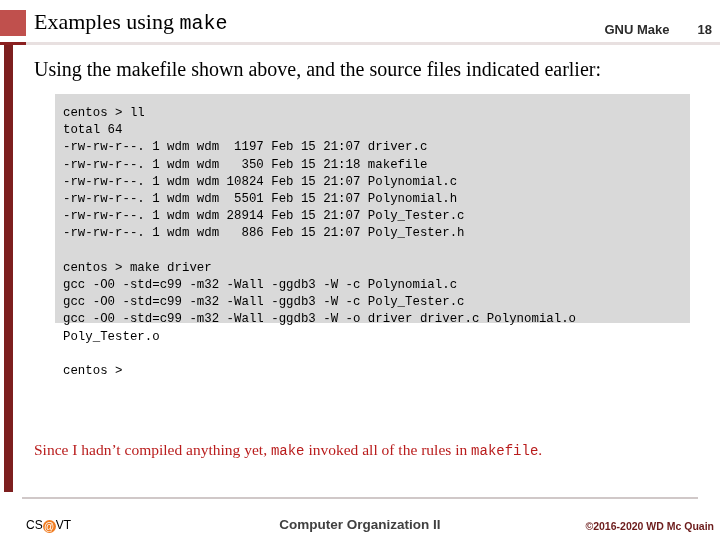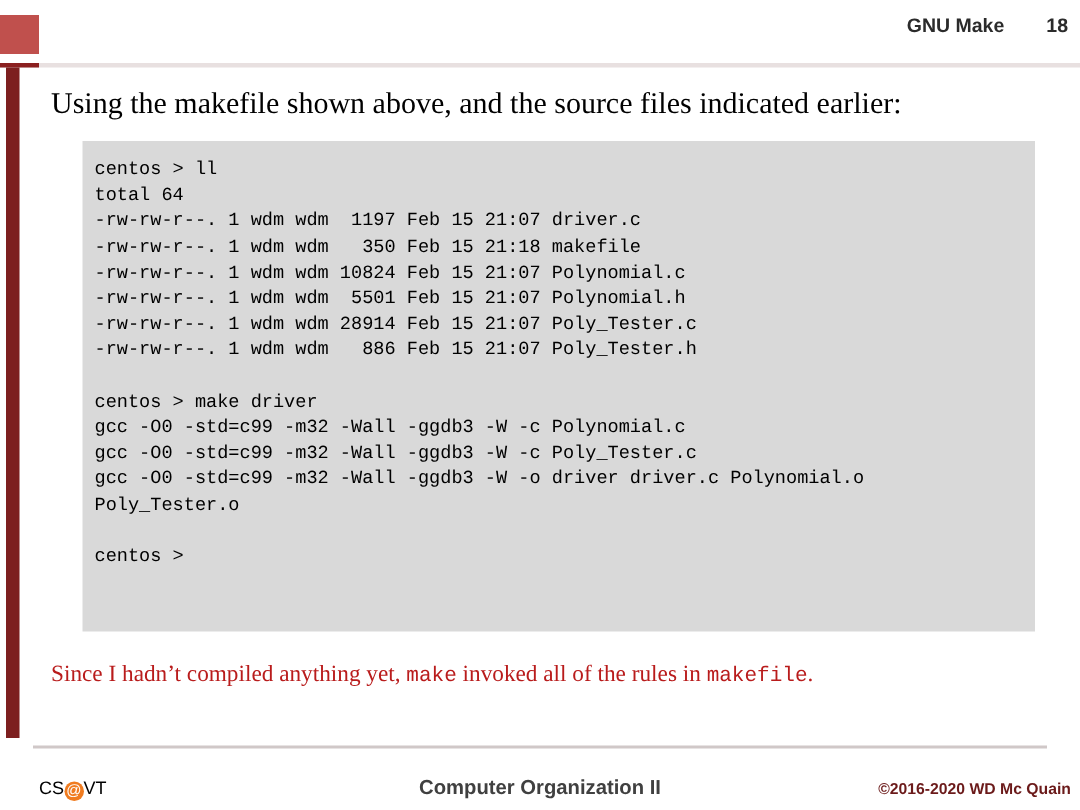--- a/index.html
+++ b/index.html
@@ -35,21 +35,21 @@
     color: #000000;
     font-family: "Liberation Serif", serif;
     white-space: nowrap;
   }
   .header-title .mono {
     font-family: "Liberation Mono", monospace;
     font-size: 20px;
   }
   .header-right {
     position: absolute;
-    right: 8px; top: 9px;
+    right: 8px; top: 22px;
     font-family: "Liberation Sans", sans-serif;
     font-size: 13px;
     font-weight: bold;
     color: #2b2b2b;
     white-space: nowrap;
     margin-left: 8px;
   }
   .header-right .pagenum {
     display: inline-block;
     margin-left: 28px;
@@ -81,21 +81,21 @@
     left: 34px; top: 58px;
     font-size: 20px;
     color: #000;
     white-space: nowrap;
   }
 
   
   .codebox {
     position: absolute;
     left: 55px; top: 94px;
-    width: 635px; height: 327px;
+    width: 635px; height: 229px;
     background: #d9d9d9;
   }
   .codebox pre {
     margin: 0;
     padding: 11px 0 0 8px;
     font-family: "Liberation Mono", monospace;
     font-size: 12.4px;
     line-height: 17.2px;
     color: #000000;
     white-space: pre;
@@ -160,20 +160,23 @@
     font-weight: bold;
     color: #6b1a1a;
     white-space: nowrap;
   }
 </style>
 </head>
 <body>
 
 <div class="header">
   <div class="header-square"></div>
+  <div class="header-title">
+    <span>Examples using </span><span class="mono">make</span>
+  </div>
   <div class="header-right">
     <span>GNU Make</span><span class="pagenum">18</span>
   </div>
   <div class="header-rule"></div>
   <div class="header-rule-dark"></div>
 </div>
 
 <div class="left-bar"></div>
 
 <div class="intro">Using the makefile shown above, and the source files indicated earlier:</div>

